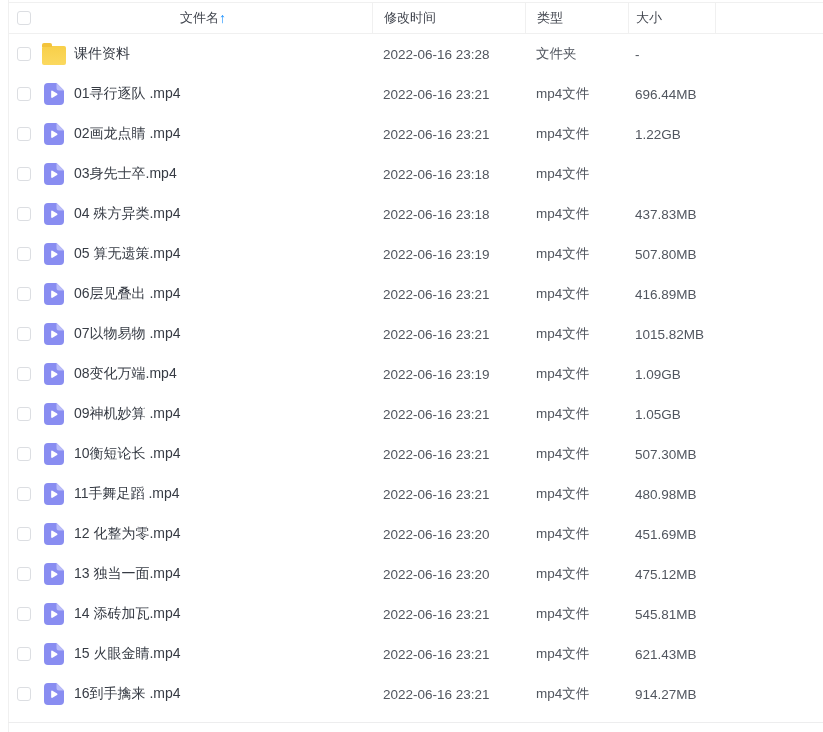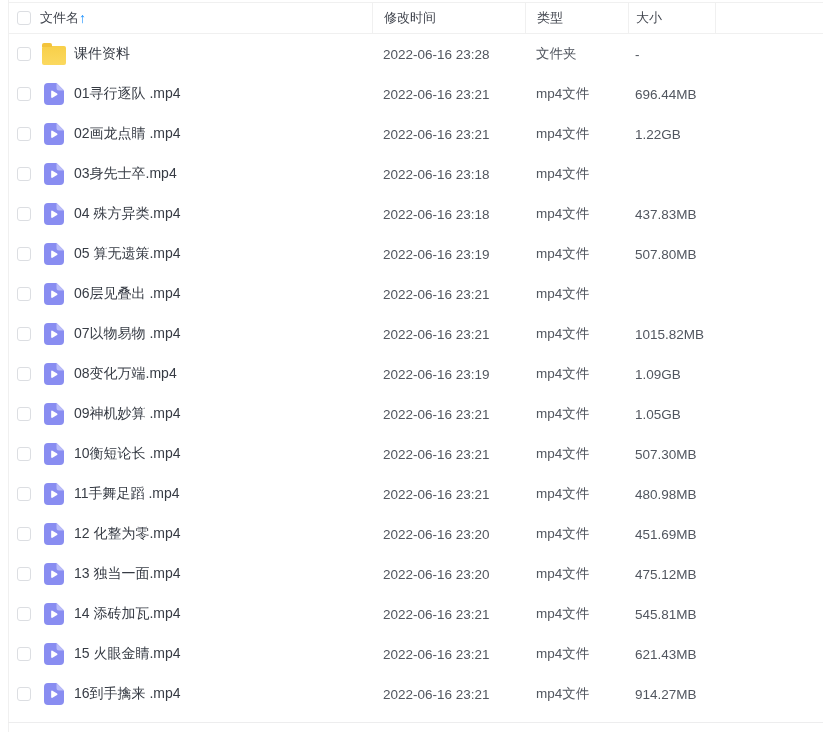--- a/index.html
+++ b/index.html
@@ -24,21 +24,21 @@
     border-top: 1px solid #f0f0f0;
     border-bottom: 1px solid #f0f0f0;
     color: #41454e;
     font-size: 13px;
   }
   .thead .cell { height: 100%; display: flex; align-items: center; }
   .hdiv { border-left: 1px solid #f0f0f0; text-align: right; }
 
   .c-check { padding-left: 9px; }
   .c-name  { display: flex; align-items: center; }
-  .thead .c-name { justify-content: flex-start; padding-right: 6px; }
+  .thead .c-name { justify-content: center; padding-right: 6px; }
   .c-date, .c-type { padding-left: 11px; }
   .c-size { padding-left: 7px; }
 
   .sort { color: #1890ff; font-size: 14px; font-weight: bold; line-height: 1; }
 
   .checkbox {
     width: 14px; height: 14px; flex: 0 0 14px;
     border: 1px solid #dcdee2; border-radius: 3px; background: #fff;
     display: inline-block; cursor: pointer;
   }
@@ -217,20 +217,21 @@
         <svg class="file-icon icon-video" width="20" height="22" viewBox="0 0 20 22" xmlns="http://www.w3.org/2000/svg">
           <path d="M0 4 A4 4 0 0 1 4 0 H12.5 L20 7.5 V18 A4 4 0 0 1 16 22 H4 A4 4 0 0 1 0 18 Z" fill="#898df1"></path>
           <path d="M12.5 0 L20 7.5 H15 A2.5 2.5 0 0 1 12.5 5 Z" fill="#babcf8"></path>
           <path d="M8 8.4 L12.6 11.2 L8 14 Z" fill="#ffffff" stroke="#ffffff" stroke-width="1.7" stroke-linejoin="round" stroke-linecap="round"></path>
         </svg>
       </span>
       <span class="label cell-name-label">06层见叠出 .mp4</span>
     </div>
     <div class="cell c-date cell-date">2022-06-16 23:21</div>
     <div class="cell c-type cell-type">mp4文件</div>
+    <div class="cell c-size cell-size">416.89MB</div>
     <div class="cell c-extra"></div>
   </div>
 
   <div class="row grid-row">
     <div class="cell c-check">
       <span class="checkbox"></span>
     </div>
     <div class="cell c-name">
       <span class="icon-wrap">
 

